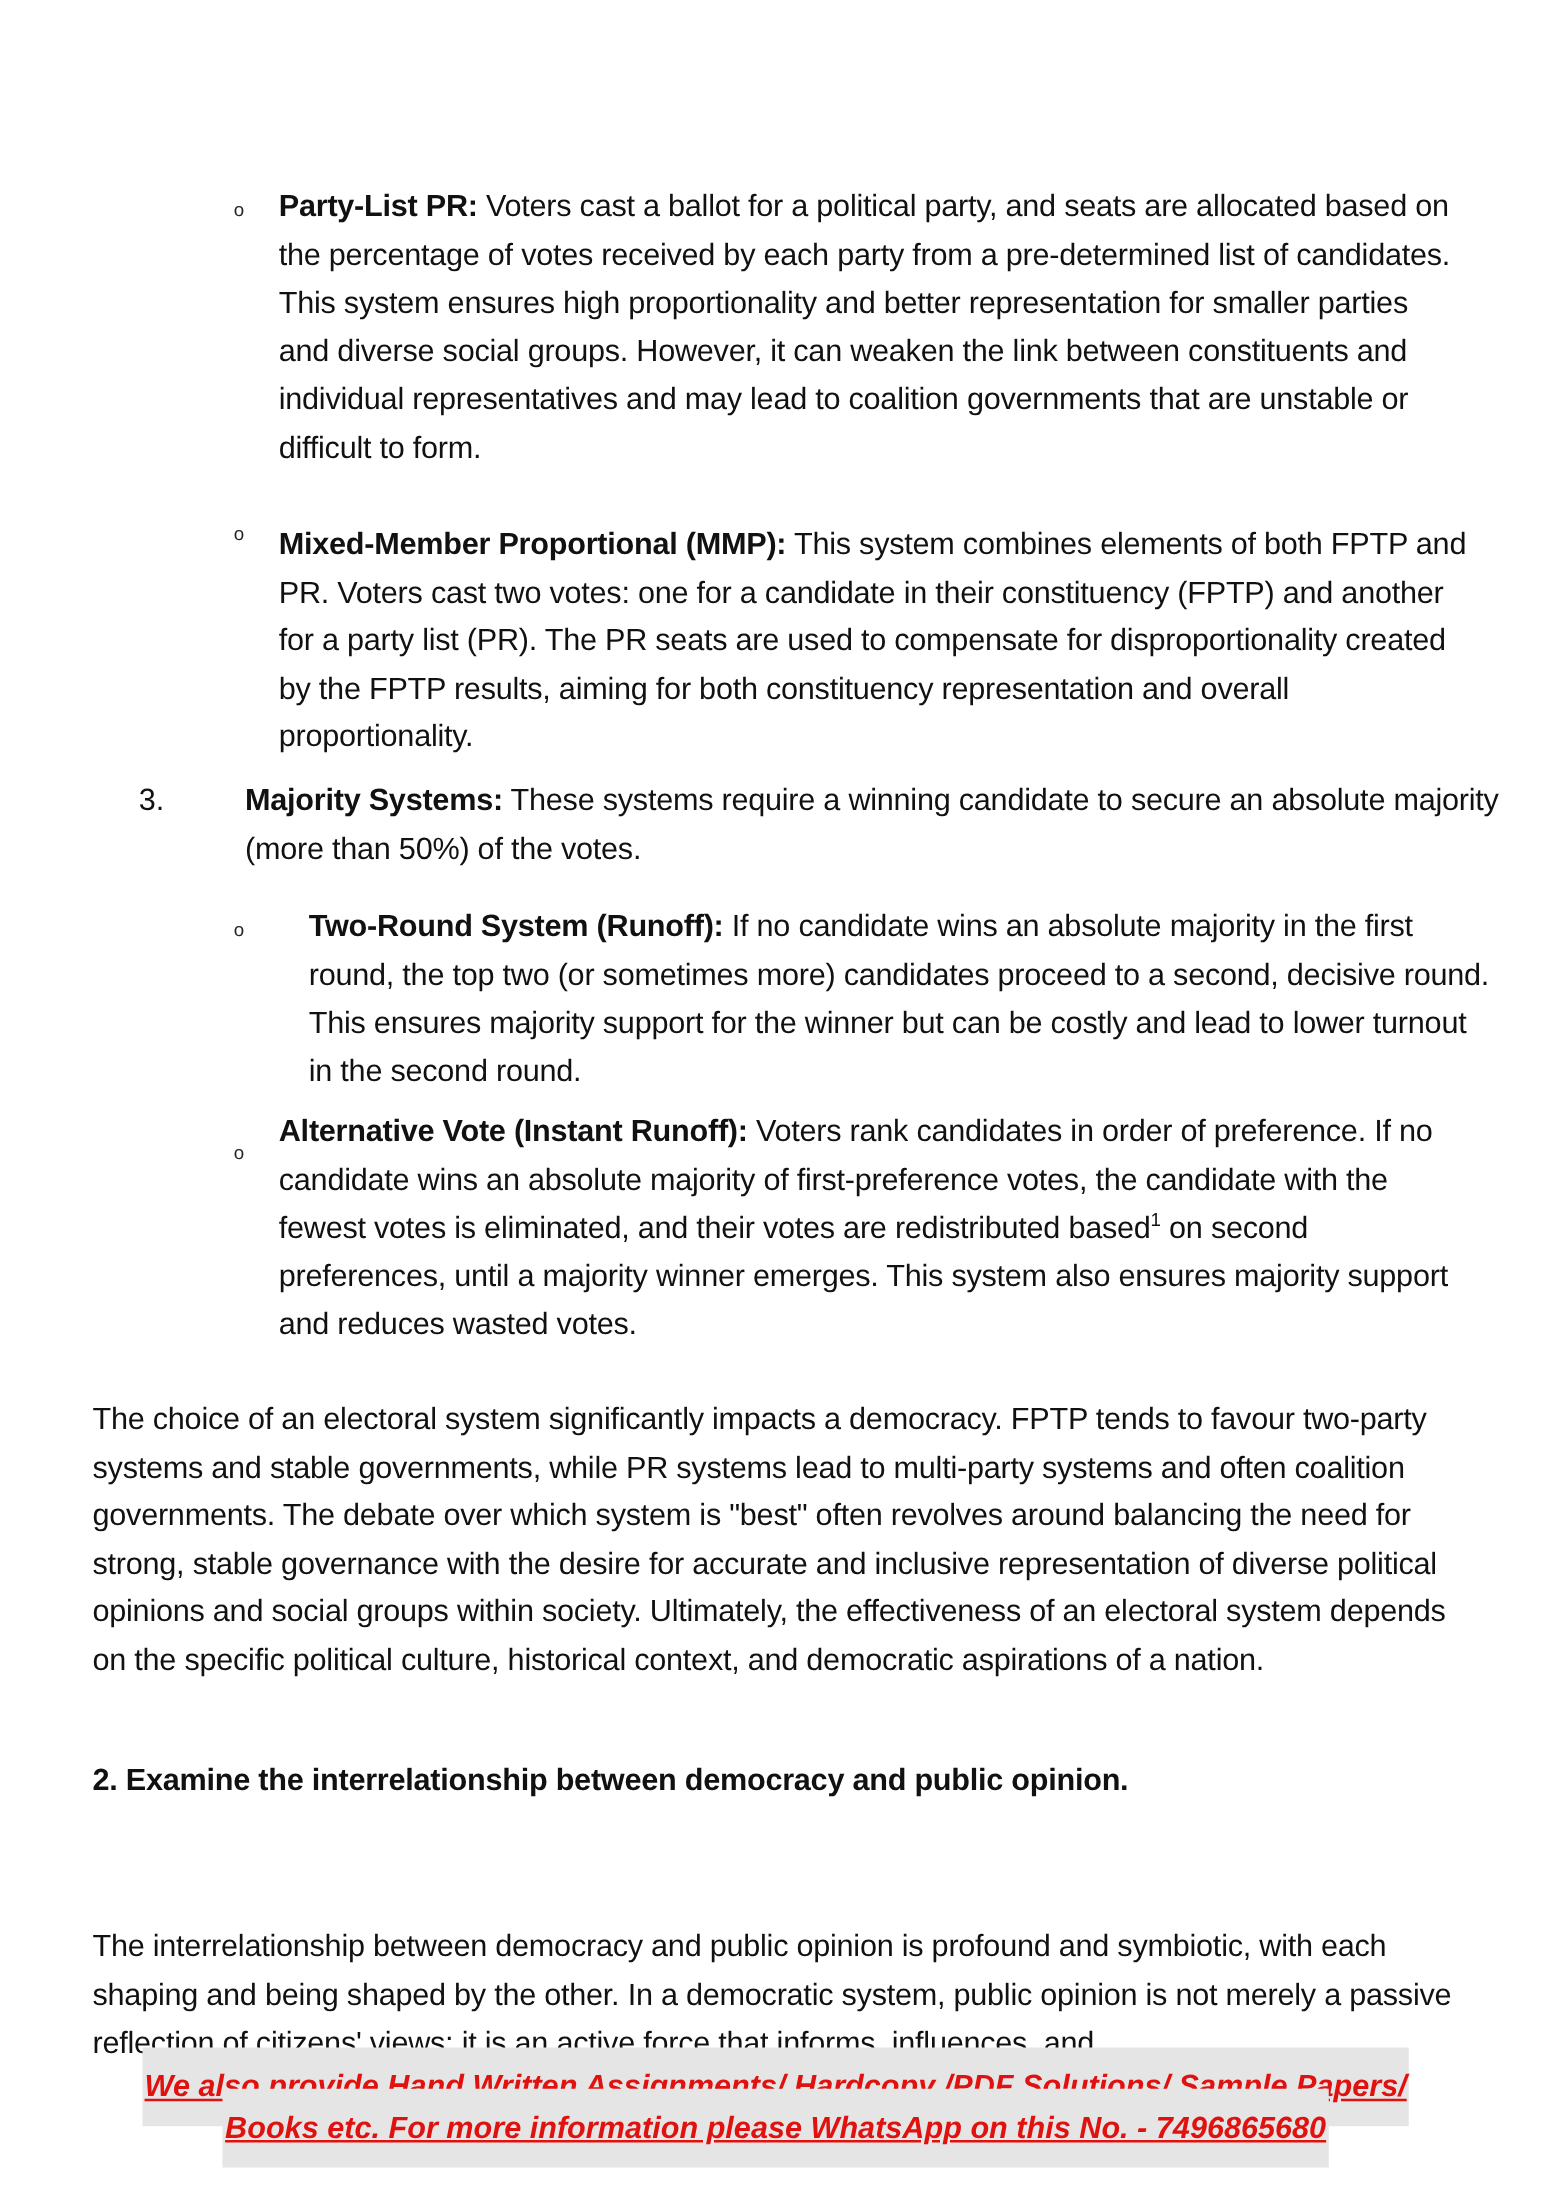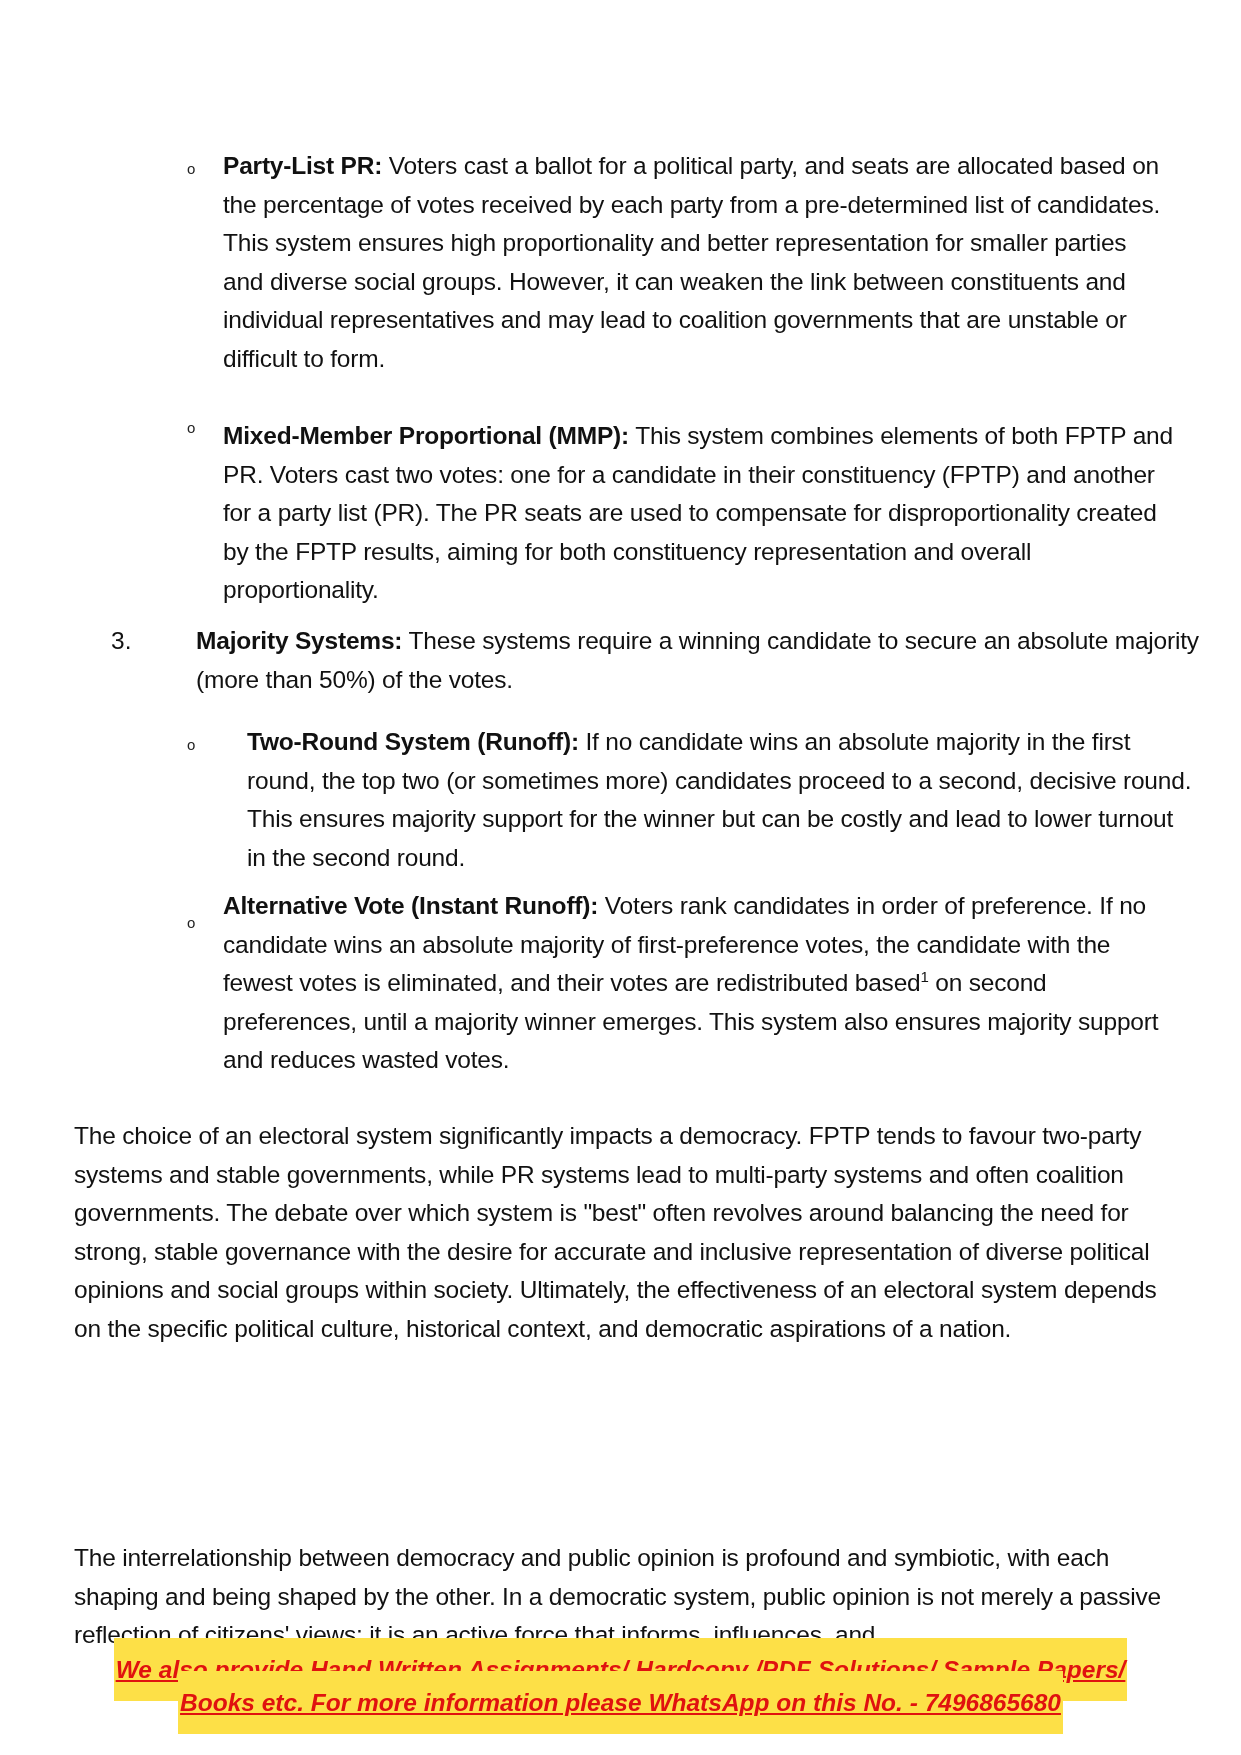--- a/index.html
+++ b/index.html
@@ -18,21 +18,21 @@
   }
   .num { position: absolute; font-size: 24.5px; line-height: 38.6px; }
   b { font-weight: bold; }
   sup { font-size: 15px; vertical-align: 9px; line-height: 0; }
   .footer {
     position: absolute; left: 0; width: 1241px; top: 1653px;
     text-align: center; font-style: italic; font-weight: bold;
     font-size: 24.5px; line-height: 33px; color: #e0120f;
   }
   .footer span {
-    background: #fde047; text-decoration: underline; text-decoration-color: #e0120f;
+    background: #e5e5e5; text-decoration: underline; text-decoration-color: #e0120f;
     padding: 18px 2px;
   }
 </style>
 </head>
 <body>
 
 <div class="page">
 
   <span class="bullet" style="left:187px; top:150px;">o</span>
   <p class="p" style="left:223px; top:147px; width:950px;">
@@ -54,20 +54,21 @@
     <b>Two-Round System (Runoff):</b><span> If no candidate wins an absolute majority in the first round, the top two (or sometimes more) candidates proceed to a second, decisive round. This ensures majority support for the winner but can be costly and lead to lower turnout in the second round.</span>
   </p>
 
   <span class="bullet" style="left:187px; top:904px;">o</span>
   <p class="p" style="left:223px; top:887px; width:960px;">
     <b>Alternative Vote (Instant Runoff):</b><span> Voters rank candidates in order of preference. If no candidate wins an absolute majority of first-preference votes, the candidate with the fewest votes is eliminated, and their votes are redistributed based</span><sup>1</sup><span> on second preferences, until a majority winner emerges. This system also ensures majority support and reduces wasted votes.</span>
   </p>
 
   <p class="p" style="left:74px; top:1117px; width:1110px;">The choice of an electoral system significantly impacts a democracy. FPTP tends to favour two-party systems and stable governments, while PR systems lead to multi-party systems and often coalition governments. The debate over which system is "best" often revolves around balancing the need for strong, stable governance with the desire for accurate and inclusive representation of diverse political opinions and social groups within society. Ultimately, the effectiveness of an electoral system depends on the specific political culture, historical context, and democratic aspirations of a nation.</p>
 
+  <p class="p" style="left:74px; top:1406px; width:1110px; font-weight:bold;">2. Examine the interrelationship between democracy and public opinion.</p>
 
   <p class="p" style="left:74px; top:1539px; width:1110px;">The interrelationship between democracy and public opinion is profound and symbiotic, with each shaping and being shaped by the other. In a democratic system, public opinion is not merely a passive reflection of citizens' views; it is an active force that informs, influences, and</p>
 
   <div class="footer">
     <div><span>We also provide Hand Written Assignments/ Hardcopy /PDF Solutions/ Sample Papers/</span></div>
     <div><span>Books etc. For more information please WhatsApp on this No. - 7496865680</span></div>
   </div>
 
 </div>
 

